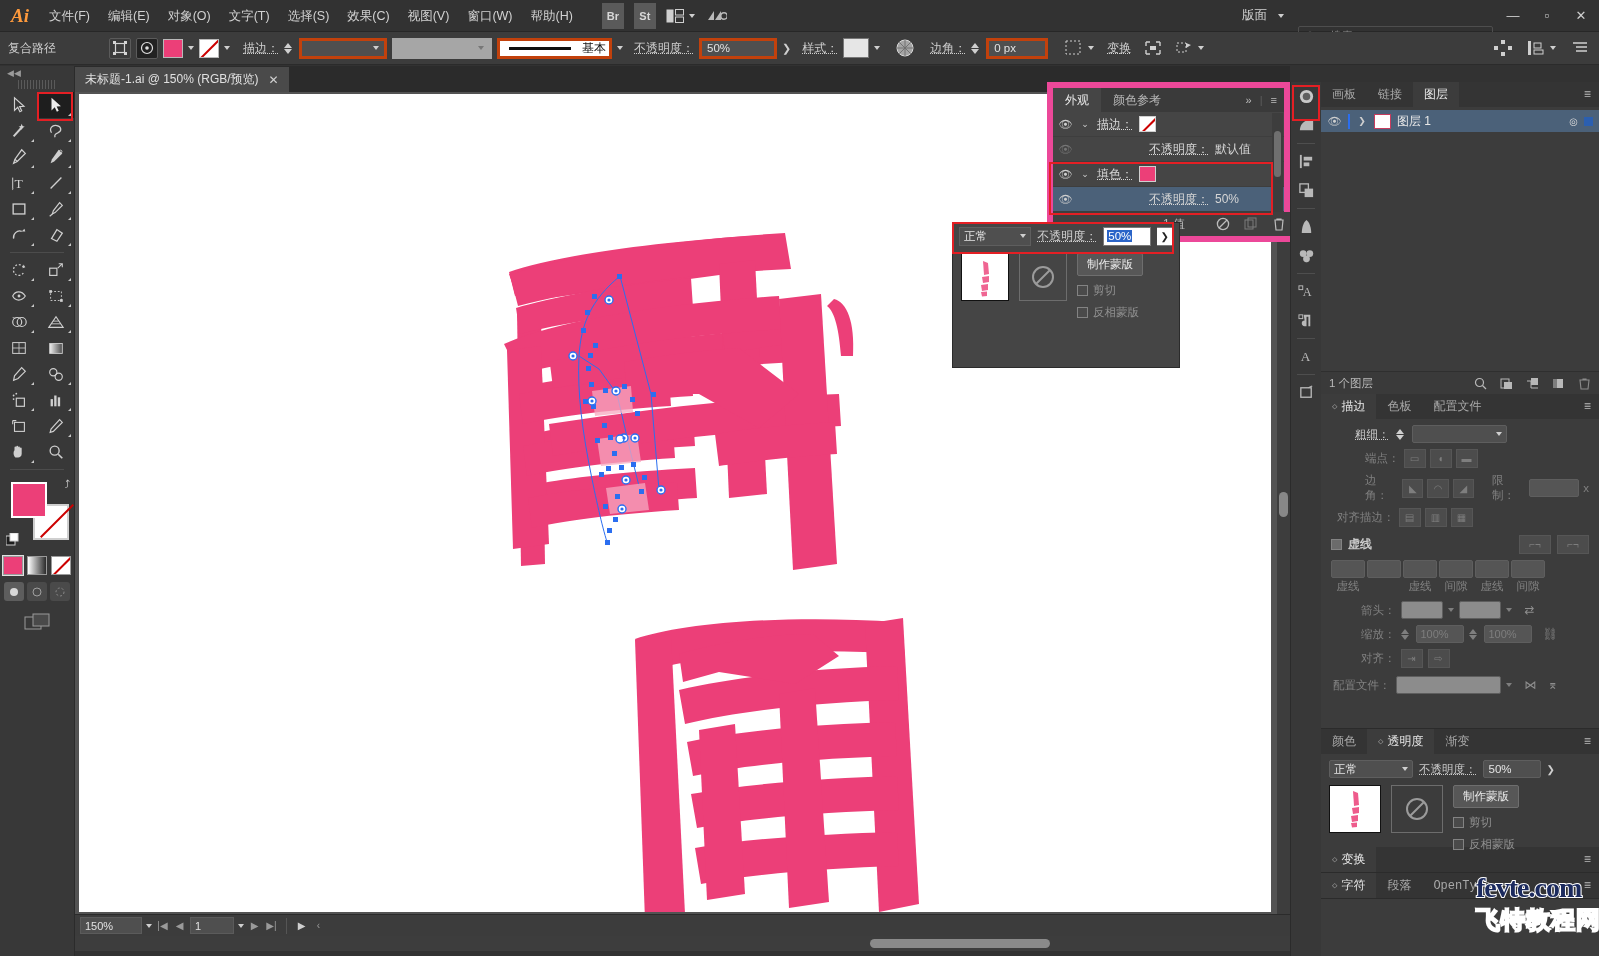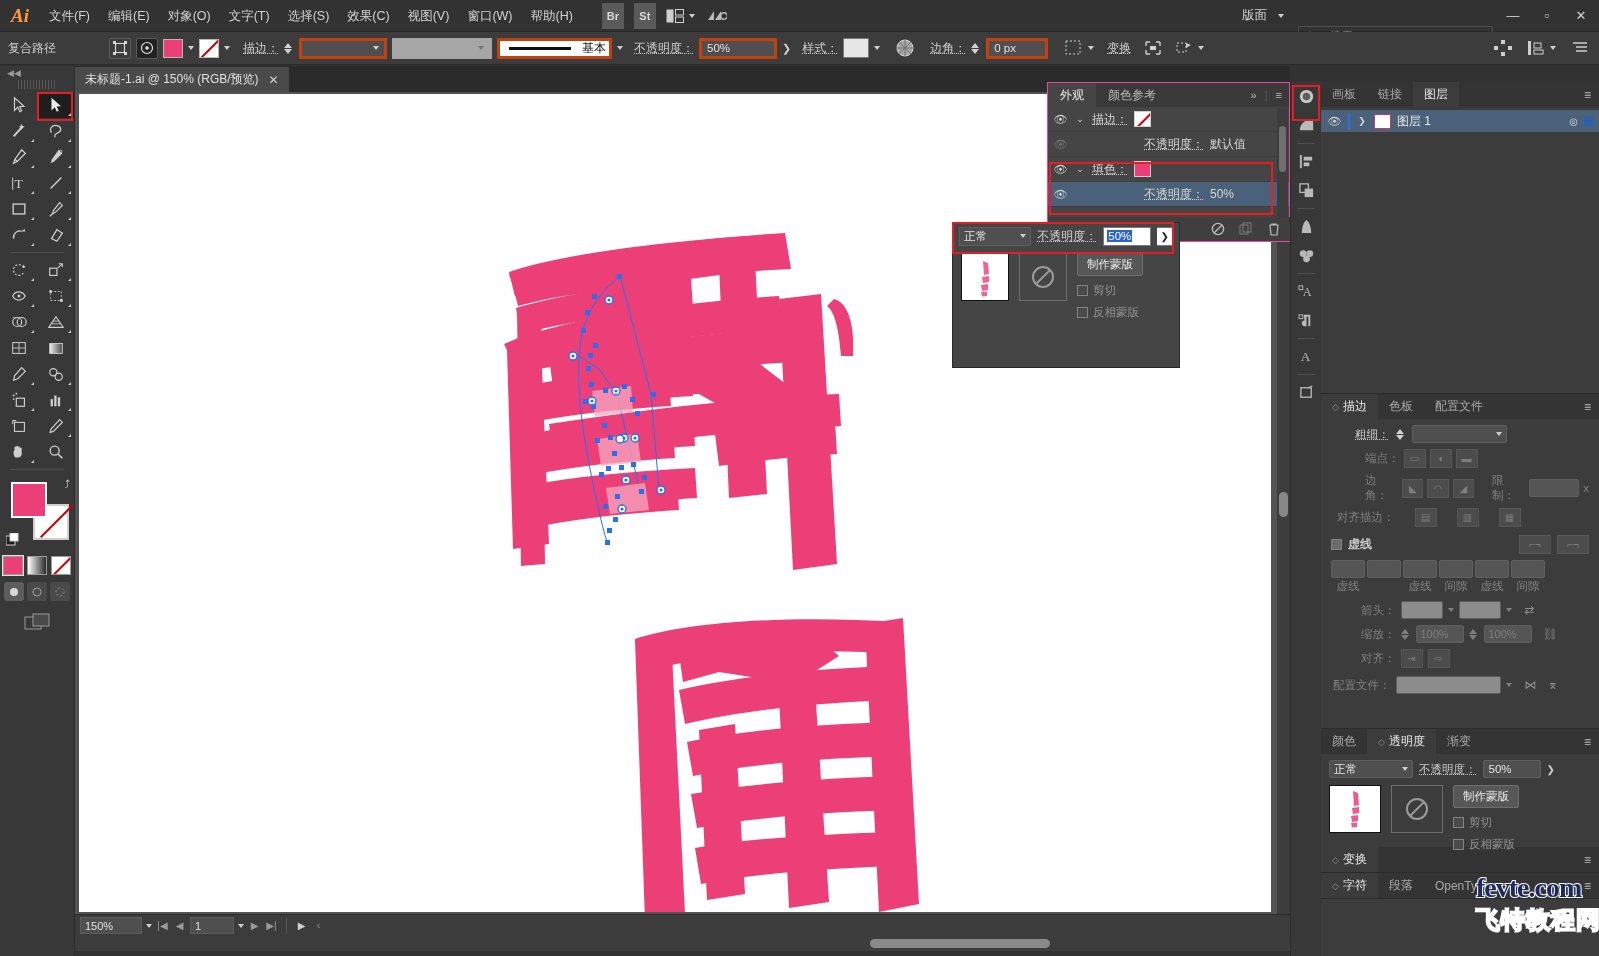--- a/index.html
+++ b/index.html
@@ -101,21 +101,21 @@
   .pg-field { width:44px; height:17px; background:#4f4f4f; border:1px solid #5b5b5b;
     color:#e2e2e2; font-size:11px; display:flex; align-items:center; padding-left:4px; }
   .nav-ico { width:13px; color:#9a9a9a; font-size:10px; text-align:center; }
   #hscroll { position:absolute; left:75px; top:936px; width:1215px; height:15px;
      background:#3d3d3d; }
   #hscroll .thumb { position:absolute; top:3px; left:795px; width:180px; height:9px;
      background:#8a8a8a; border-radius:5px; }
 
   
   #appearance { position:absolute; left:1047px; top:82px; width:243px; height:160px;
-    background:#454545; border:1px solid #ec4899; }
+    background:#454545; border:6px solid #ec4899; }
   .pn-tabs { height:24px; background:#3a3a3a; display:flex; align-items:stretch; }
   .pn-tab { padding:0 12px; display:flex; align-items:center; font-size:12px; color:#b6b6b6; }
   .pn-tab.active { background:#454545; color:#e8e8e8; }
   .pn-tabs .tail { flex:1; display:flex; align-items:center; justify-content:flex-end;
     gap:8px; padding-right:7px; color:#bdbdbd; font-size:11px; }
   .ap-row { height:25px; display:flex; align-items:center; gap:6px; padding-left:5px;
     font-size:12px; color:#d6d6d6; border-bottom:1px solid #3e3e3e; }
   .ap-row.selected { background:#4b6179; }
   .eye { width:15px; text-align:center; color:#cfcfcf; font-size:11px; }
   .eye.dim { color:#767676; }
@@ -162,21 +162,21 @@
     background:#383838; border-left:1px solid #2b2b2b; }
   .rail-ico { height:29px; display:flex; align-items:center; justify-content:center;
     color:#c1c1c1; }
   .rail-ico svg { width:17px; height:17px; }
   .rail-div { height:1px; background:#4e4e4e; margin:3px 6px; }
 
   
   #dock { position:absolute; left:1321px; top:82px; width:278px; height:874px;
     background:#3c3c3c; }
   .dk-panel { border-bottom:1px solid #2b2b2b; }
-  .dk-tabs { height:25px; background:#343434; display:flex; align-items:stretch; }
+  .dk-tabs { height:25px; background:#343434; display:flex; align-items:stretch;font-family:Liberation Mono, monospace; }
   .dk-tab { padding:0 11px; display:flex; align-items:center; font-size:12px; color:#a8a8a8; }
   .dk-tab.active { background:#3c3c3c; color:#e8e8e8; }
   .dk-tabs .tail { flex:1; display:flex; align-items:center; justify-content:flex-end;
     padding-right:8px; color:#bdbdbd; font-size:12px; }
   .dk-body { background:#3c3c3c; }
   .layer-row { height:22px; background:#4b6179; display:flex; align-items:center;
     gap:6px; padding:0 6px; font-size:12px; color:#e8e8e8; }
   .layer-thumb { width:17px; height:15px; background:#fff; border:1px solid #c63c5e; }
   .layer-selsq { width:9px; height:9px; border:1px solid #2b5fb0; background:#2b5fb0; }
   .lyr-bottom { height:23px; background:#3a3a3a; display:flex; align-items:center;
@@ -957,20 +957,43 @@
         <span class="eye">👁</span>
         <span style="width:2px;height:15px;background:#2b6ef0;display:inline-block"></span>
         <span class="chev">❯</span>
         <span class="layer-thumb"></span>
         <span>图层 1</span>
         <span style="flex:1"></span>
         <span style="color:#d9d9d9;font-size:10px">◎</span>
         <span class="layer-selsq"></span>
       </div>
     </div>
+    <div class="lyr-bottom">
+      <span>1 个图层</span>
+      <span style="flex:1"></span>
+      <svg width="13" height="13" viewBox="0 0 13 13">
+          <circle cx="5.5" cy="5.5" r="4" fill="none" stroke="#b8b8b8" stroke-width="1.2"></circle>
+          <line x1="8.5" y1="8.5" x2="12" y2="12" stroke="#b8b8b8" stroke-width="1.2"></line>
+        </svg>
+      <svg width="13" height="13" viewBox="0 0 13 13">
+          <rect x="1" y="2" width="8" height="9" fill="none" stroke="#b8b8b8"></rect>
+          <rect x="4" y="5" width="8" height="7" fill="#b8b8b8"></rect>
+        </svg>
+      <svg width="13" height="13" viewBox="0 0 13 13">
+          <path d="M1 4 h4 v7 h7" fill="none" stroke="#b8b8b8"></path>
+          <rect x="5" y="1" width="7" height="7" fill="#b8b8b8"></rect>
+        </svg>
+      <svg width="13" height="13" viewBox="0 0 13 13">
+          <rect x="1" y="2" width="10" height="9" fill="#b8b8b8"></rect>
+          <rect x="1" y="2" width="4" height="9" fill="#7d7d7d"></rect>
+        </svg>
+      <svg width="13" height="13" viewBox="0 0 13 13">
+          <path d="M2 3 h9 l-1 9 h-7 z M5 3 v-1 h3 v1" fill="none" stroke="#8c8c8c" stroke-width="1.1"></path>
+        </svg>
+    </div>
   </div>
 
   <div class="dk-panel" style="height:335px">
     <div class="dk-tabs">
       <div class="dk-tab active">
         <span style="color:#8e8e8e;margin-right:4px;font-size:9px">◇</span>
         <span>描边</span>
       </div>
       <div class="dk-tab">色板</div>
       <div class="dk-tab">配置文件</div>
@@ -1002,21 +1025,21 @@
       <div class="row" style="gap:4px;margin-bottom:5px;padding-left:34px">
         <span class="lbl-dim">边角：</span>
         <div class="ico-dim">◣</div>
         <div class="ico-dim">◠</div>
         <div class="ico-dim">◢</div>
         <span class="lbl-dim" style="margin-left:14px">限制：</span>
         <div class="in-dim" style="width:52px"></div>
         <span class="lbl-dim">x</span>
       </div>
 
-      <div class="row" style="gap:20px;margin-bottom:8px;padding-left:6px">
+      <div class="row" style="gap:4px;margin-bottom:8px;padding-left:6px">
         <span class="lbl-dim">对齐描边：</span>
         <div class="ico-dim">▤</div>
         <div class="ico-dim">▥</div>
         <div class="ico-dim">▦</div>
       </div>
 
       <div class="row" style="gap:6px;margin-bottom:6px">
         <span class="cbx mixed"></span>
         <span class="lbl" style="font-size:12px;font-weight:bold">虚线</span>
         <span style="flex:1"></span>

